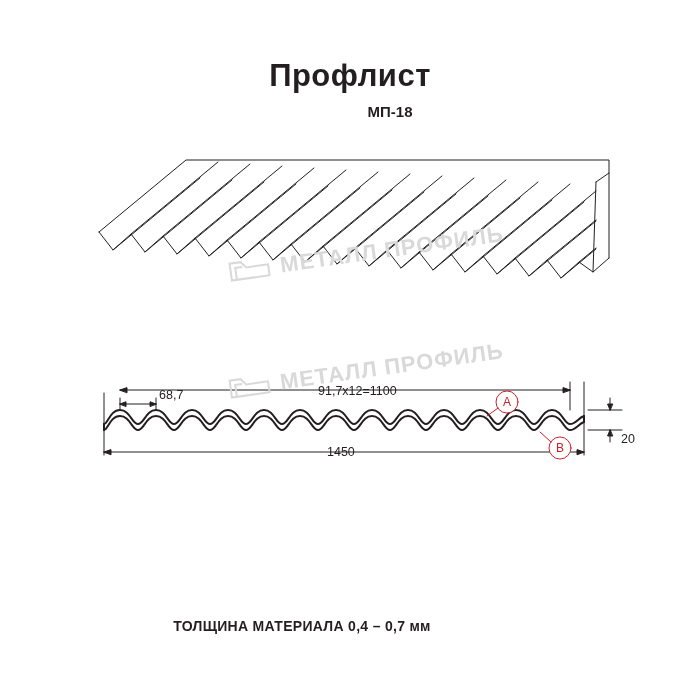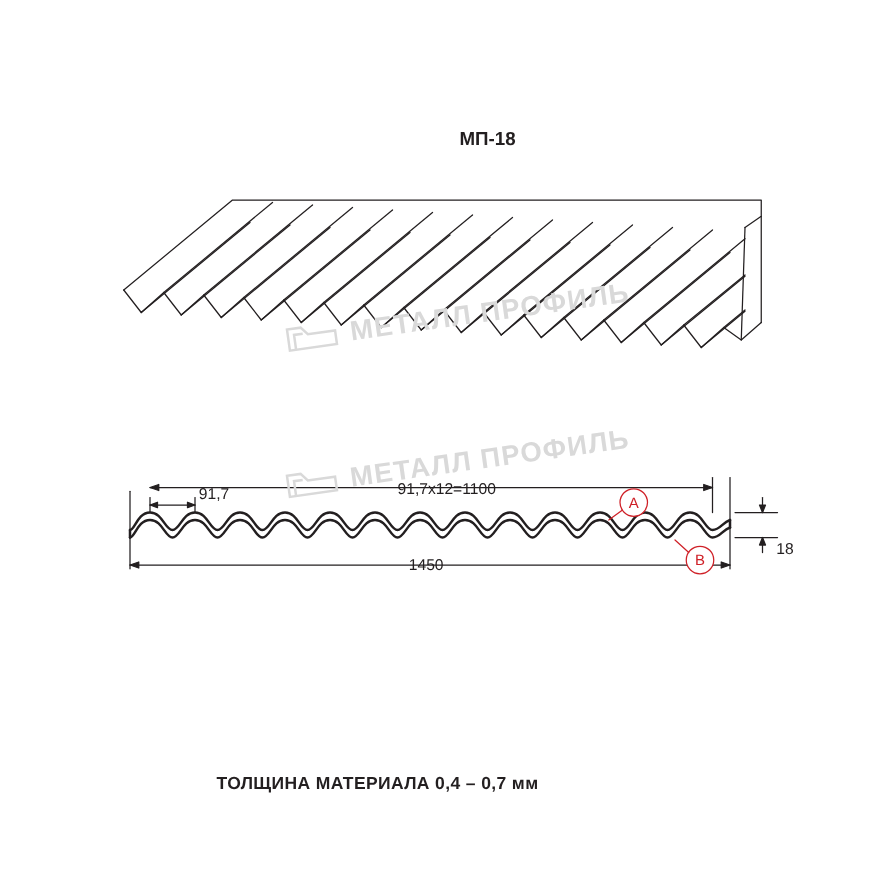--- a/index.html
+++ b/index.html
@@ -94,20 +94,21 @@
     color: #cf2027;
     font-weight: normal;
     white-space: nowrap;
   }
 </style>
 </head>
 <body>
 
 <div class="page">
 
+  <div class="title">Профлист</div>
   <div class="subtitle">МП-18</div>
 
   <svg class="svg-layer" width="700" height="700" viewBox="0 0 700 700">
 
     <g fill="none" stroke="#231f20" stroke-width="1" stroke-linecap="round" stroke-linejoin="round">
 
       <path d="M99,232 L186,160 L609,160 L609,173 L596,182"></path>
 
       <path d="M99,232
                L113,250 L131,234
@@ -252,23 +253,23 @@
         <path d="M498,408 L487,416"></path>
       </g>
       <g stroke="#cf2027">
         <circle cx="560" cy="448" r="11" fill="#ffffff"></circle>
         <path d="M551,442 L540,432"></path>
       </g>
     </g>
   </svg>
 
   <div class="dim-label" style="left:297px; top:384px;margin-left:21px;">91,7х12=1100</div>
-  <div class="dim-label" style="left:159px; top:388px;">91,7</div>
+  <div class="dim-label" style="left:159px; top:388px;">68,7</div>
   <div class="dim-label" style="left:327px; top:445px;">1450</div>
-  <div class="dim-label" style="left:621px; top:432px;">18</div>
+  <div class="dim-label" style="left:621px; top:432px;">20</div>
 
   <div class="callout-label" style="left:503px; top:395px;">A</div>
   <div class="callout-label" style="left:556px; top:441px;">B</div>
 
   <div class="wm wm-1">
     <span class="wm-logo">
       <svg width="44" height="26" viewBox="0 0 44 26" fill="none" stroke="#d9d9d9" stroke-width="2">
         <path d="M3,23 L3,6 L14,6 L19,12 L41,12 L41,23 Z"></path>
         <path d="M8,23 L8,11 L15,11"></path>
       </svg>

